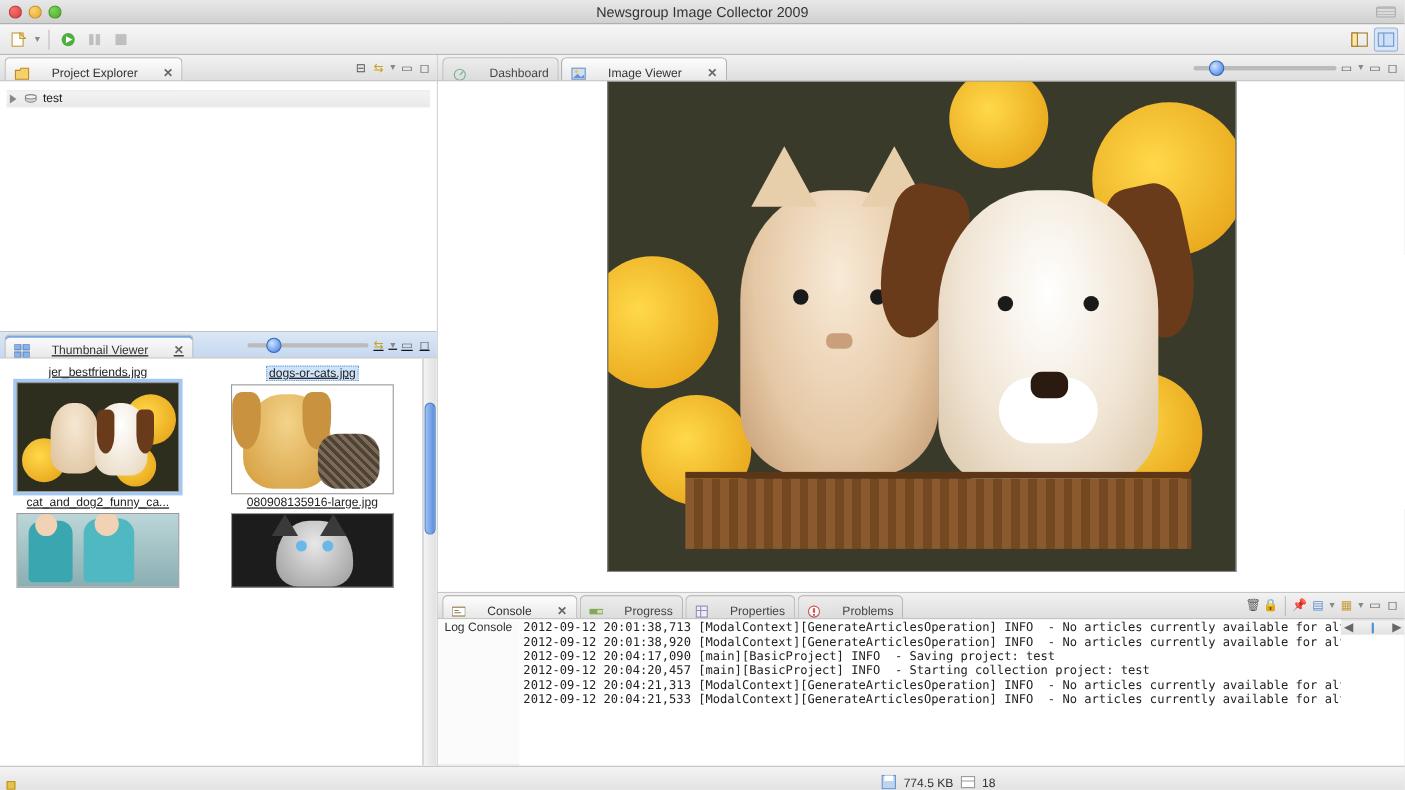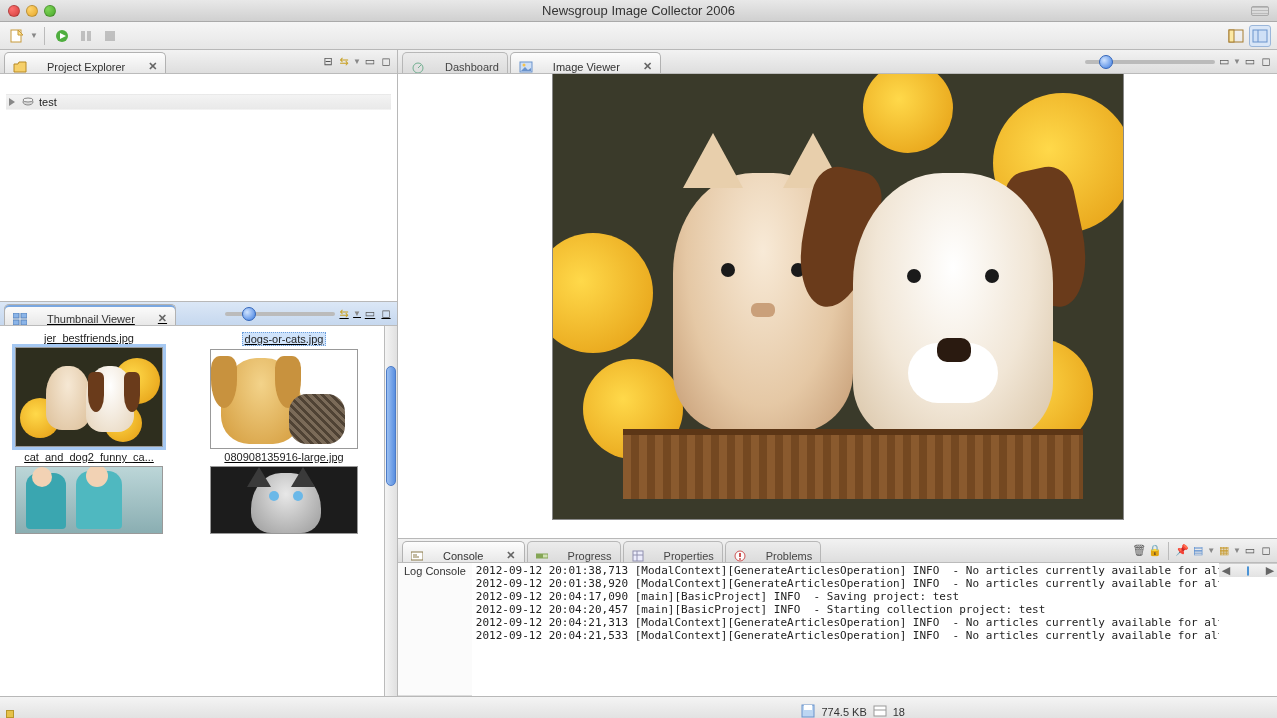--- a/index.html
+++ b/index.html
@@ -32,21 +32,21 @@
 .tab.inactive { background: linear-gradient(#ececec,#dcdcdc); opacity:.9; }
 .tab.active { box-shadow: inset 0 2px 0 #7aa7e0; }
 .close-x { color: #666; font-weight: bold; margin-left: 3px; cursor: pointer; }
 .tabrow .spacer { flex: 1; }
 .viewtools { display: flex; align-items: center; gap: 2px; padding-right: 4px; height: 100%; }
 .mini { width: 14px; height: 14px; display: inline-flex; align-items: center; justify-content: center; color: #555; cursor: pointer; font-size: 11px; }
 .viewbody { flex: 1; background: #fff; border-top: 0; overflow: hidden; position: relative; }
 
 
 .pe { height: 252px; border-bottom: 1px solid #b8b8b8; }
-.tree { padding: 20px 6px; }
+.tree { padding: 8px 6px; }
 .tree-row { display: flex; align-items: center; gap: 4px; color: #222; background: linear-gradient(#f3f3f3,#e9e9e9); border: 1px solid transparent; padding: 1px 2px; }
 .arrow { width: 0; height: 0; border-top: 4px solid transparent; border-bottom: 4px solid transparent; border-left: 6px solid #888; margin-right: 2px; }
 
 
 .tv { flex: 1; text-decoration: underline; }
 .tv .viewbody { display: flex; }
 .thumb-scroll { flex: 1; overflow-y: auto; padding: 6px 4px; }
 .thumb-grid { display: grid; grid-template-columns: 1fr 1fr 1fr; gap: 2px 25px; }
 .thumb-cell { display: flex; flex-direction: column; align-items: center; width: 170px; }
 .thumb-cap { font-size: 11px; color: #222; text-align: center; max-width: 160px; white-space: nowrap; overflow: hidden; text-overflow: ellipsis; margin-bottom: 3px; }
@@ -96,21 +96,21 @@
 </style>
 </head>
 <body>
 
 <div class="titlebar">
   <div class="traffic">
     <div class="light red"></div>
     <div class="light yellow"></div>
     <div class="light green"></div>
   </div>
-  <div class="title">Newsgroup Image Collector 2006</div>
+  <div class="title">Newsgroup Image Collector 2009</div>
   <div class="grip"></div>
 </div>
 
 <div class="toolbar">
   <div class="tbtn">
       <svg width="16" height="16">
         <rect x="2" y="2" width="10" height="12" fill="#fff" stroke="#c79a3a"></rect>
         <path d="M9 2 L14 7 L9 7 Z" fill="#ffe08a" stroke="#c79a3a"></path>
       </svg>
     </div>

